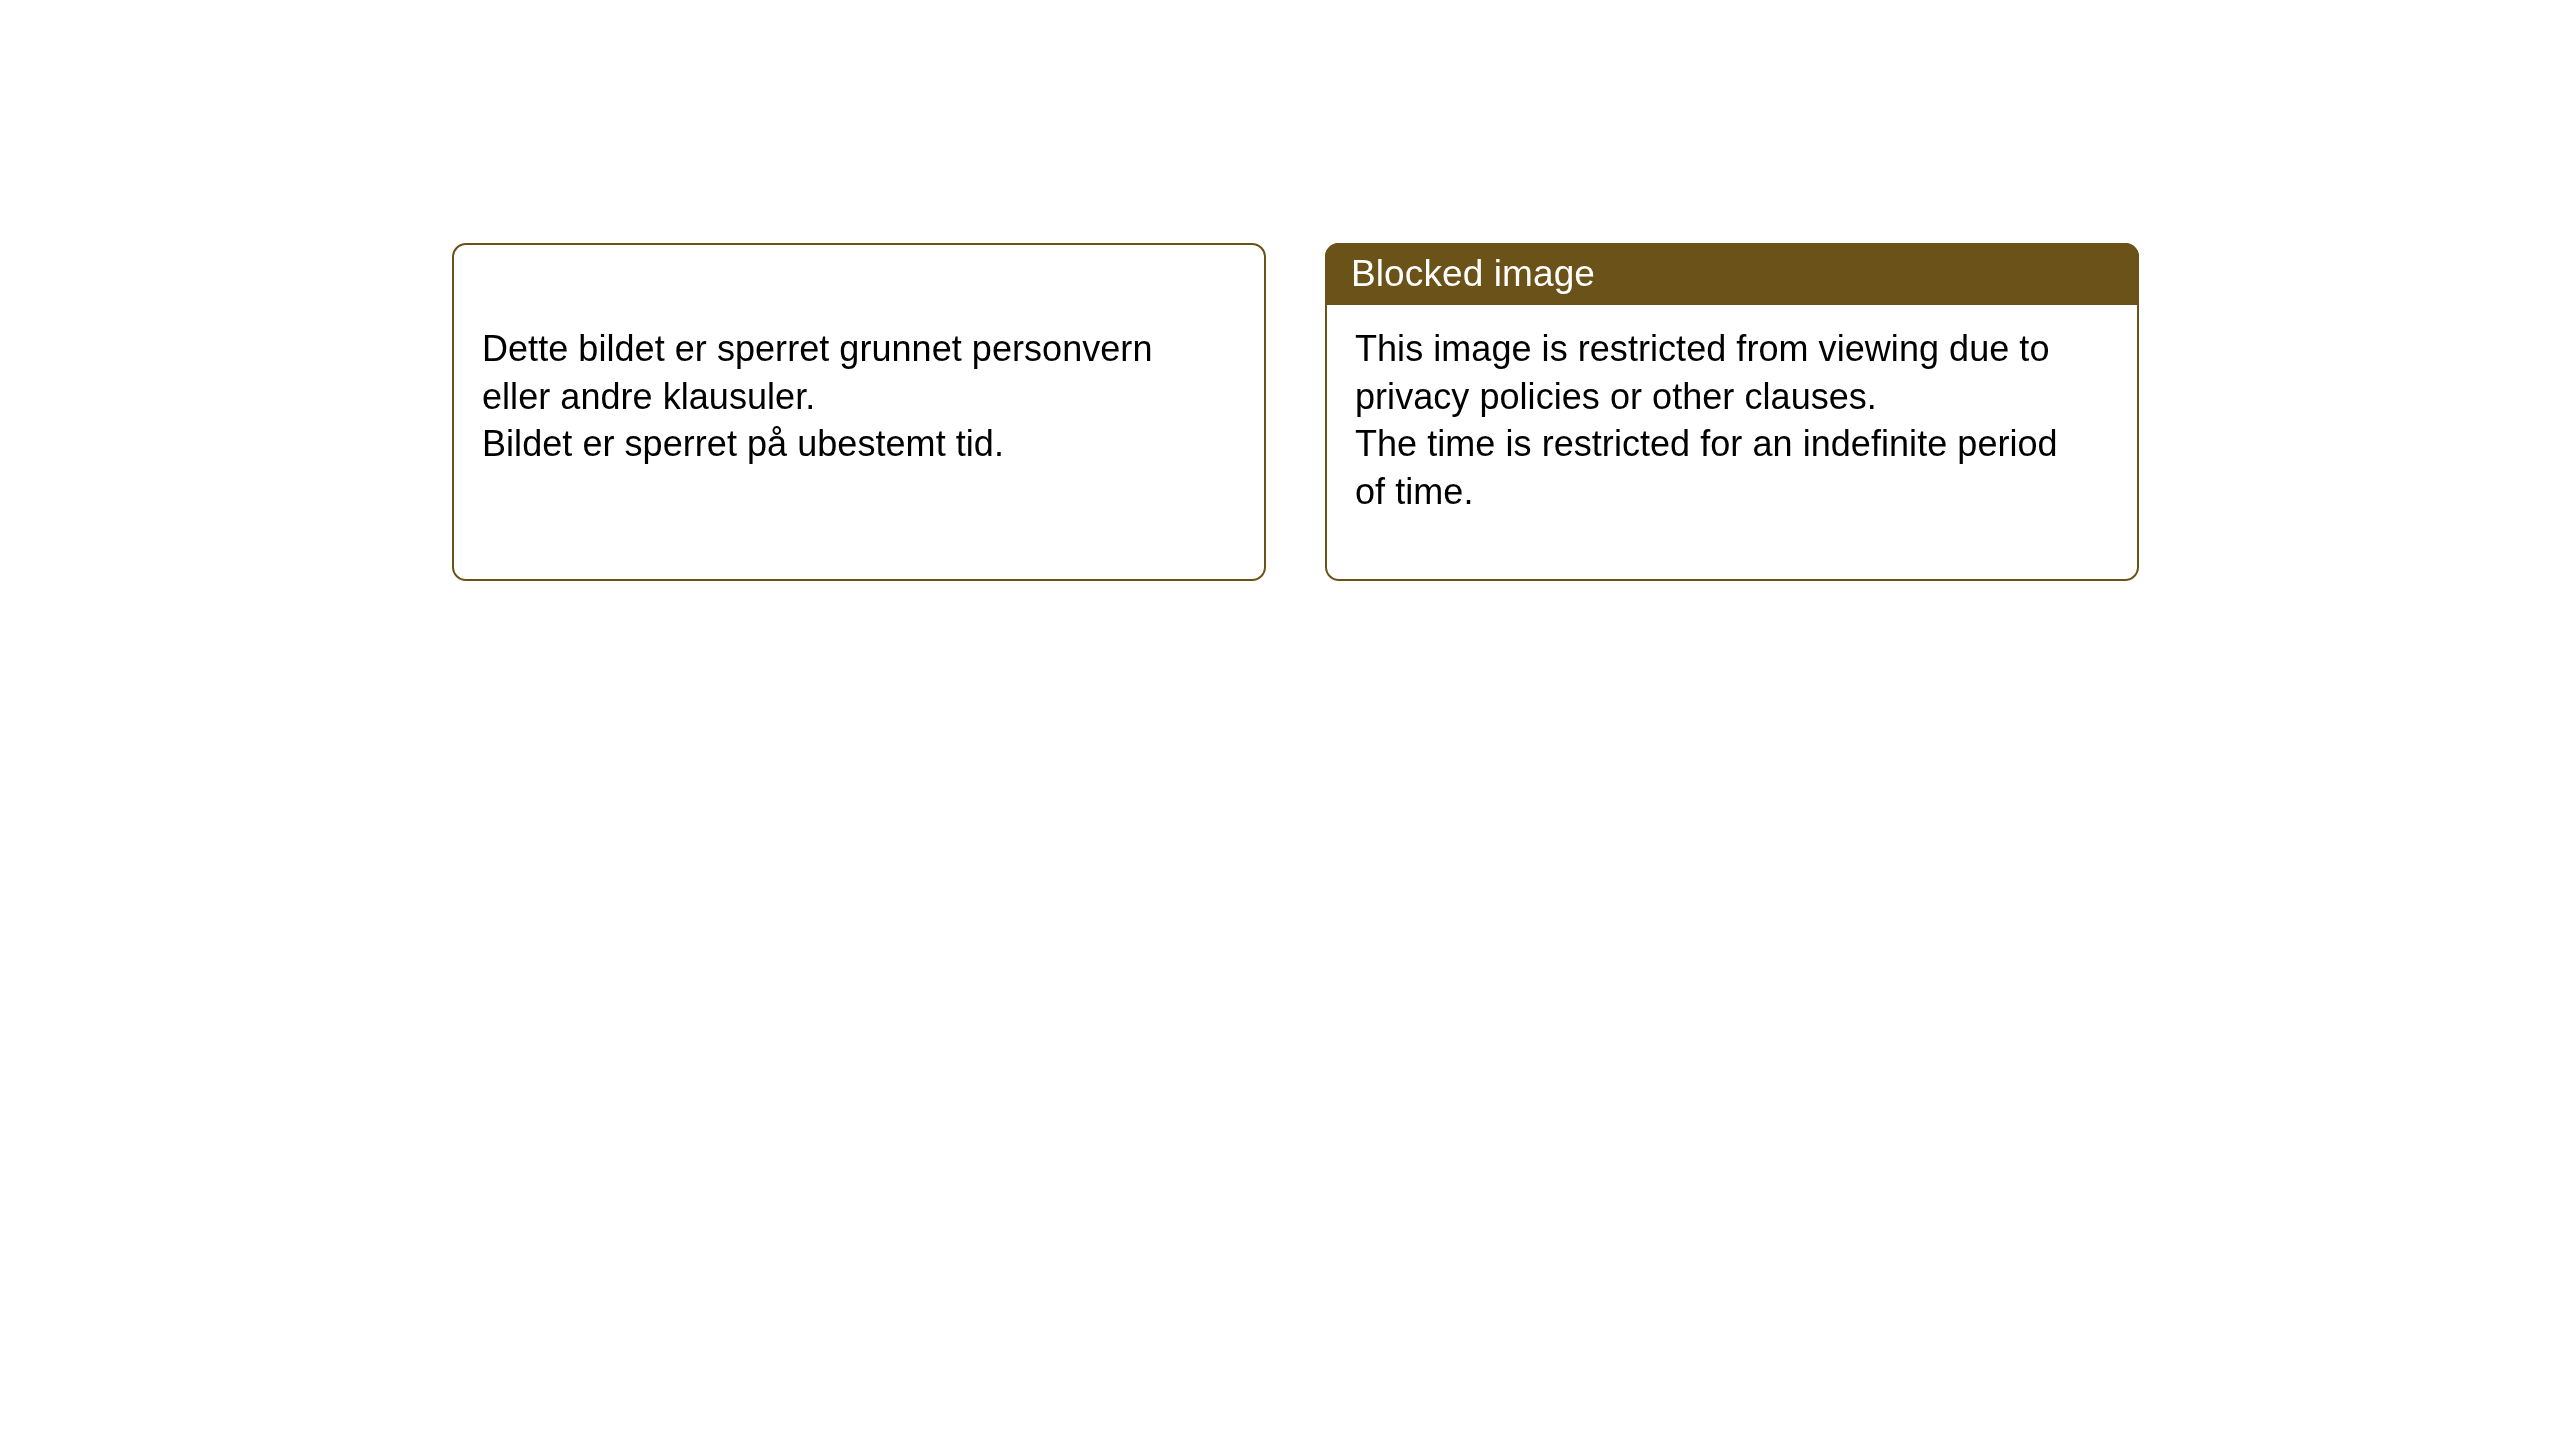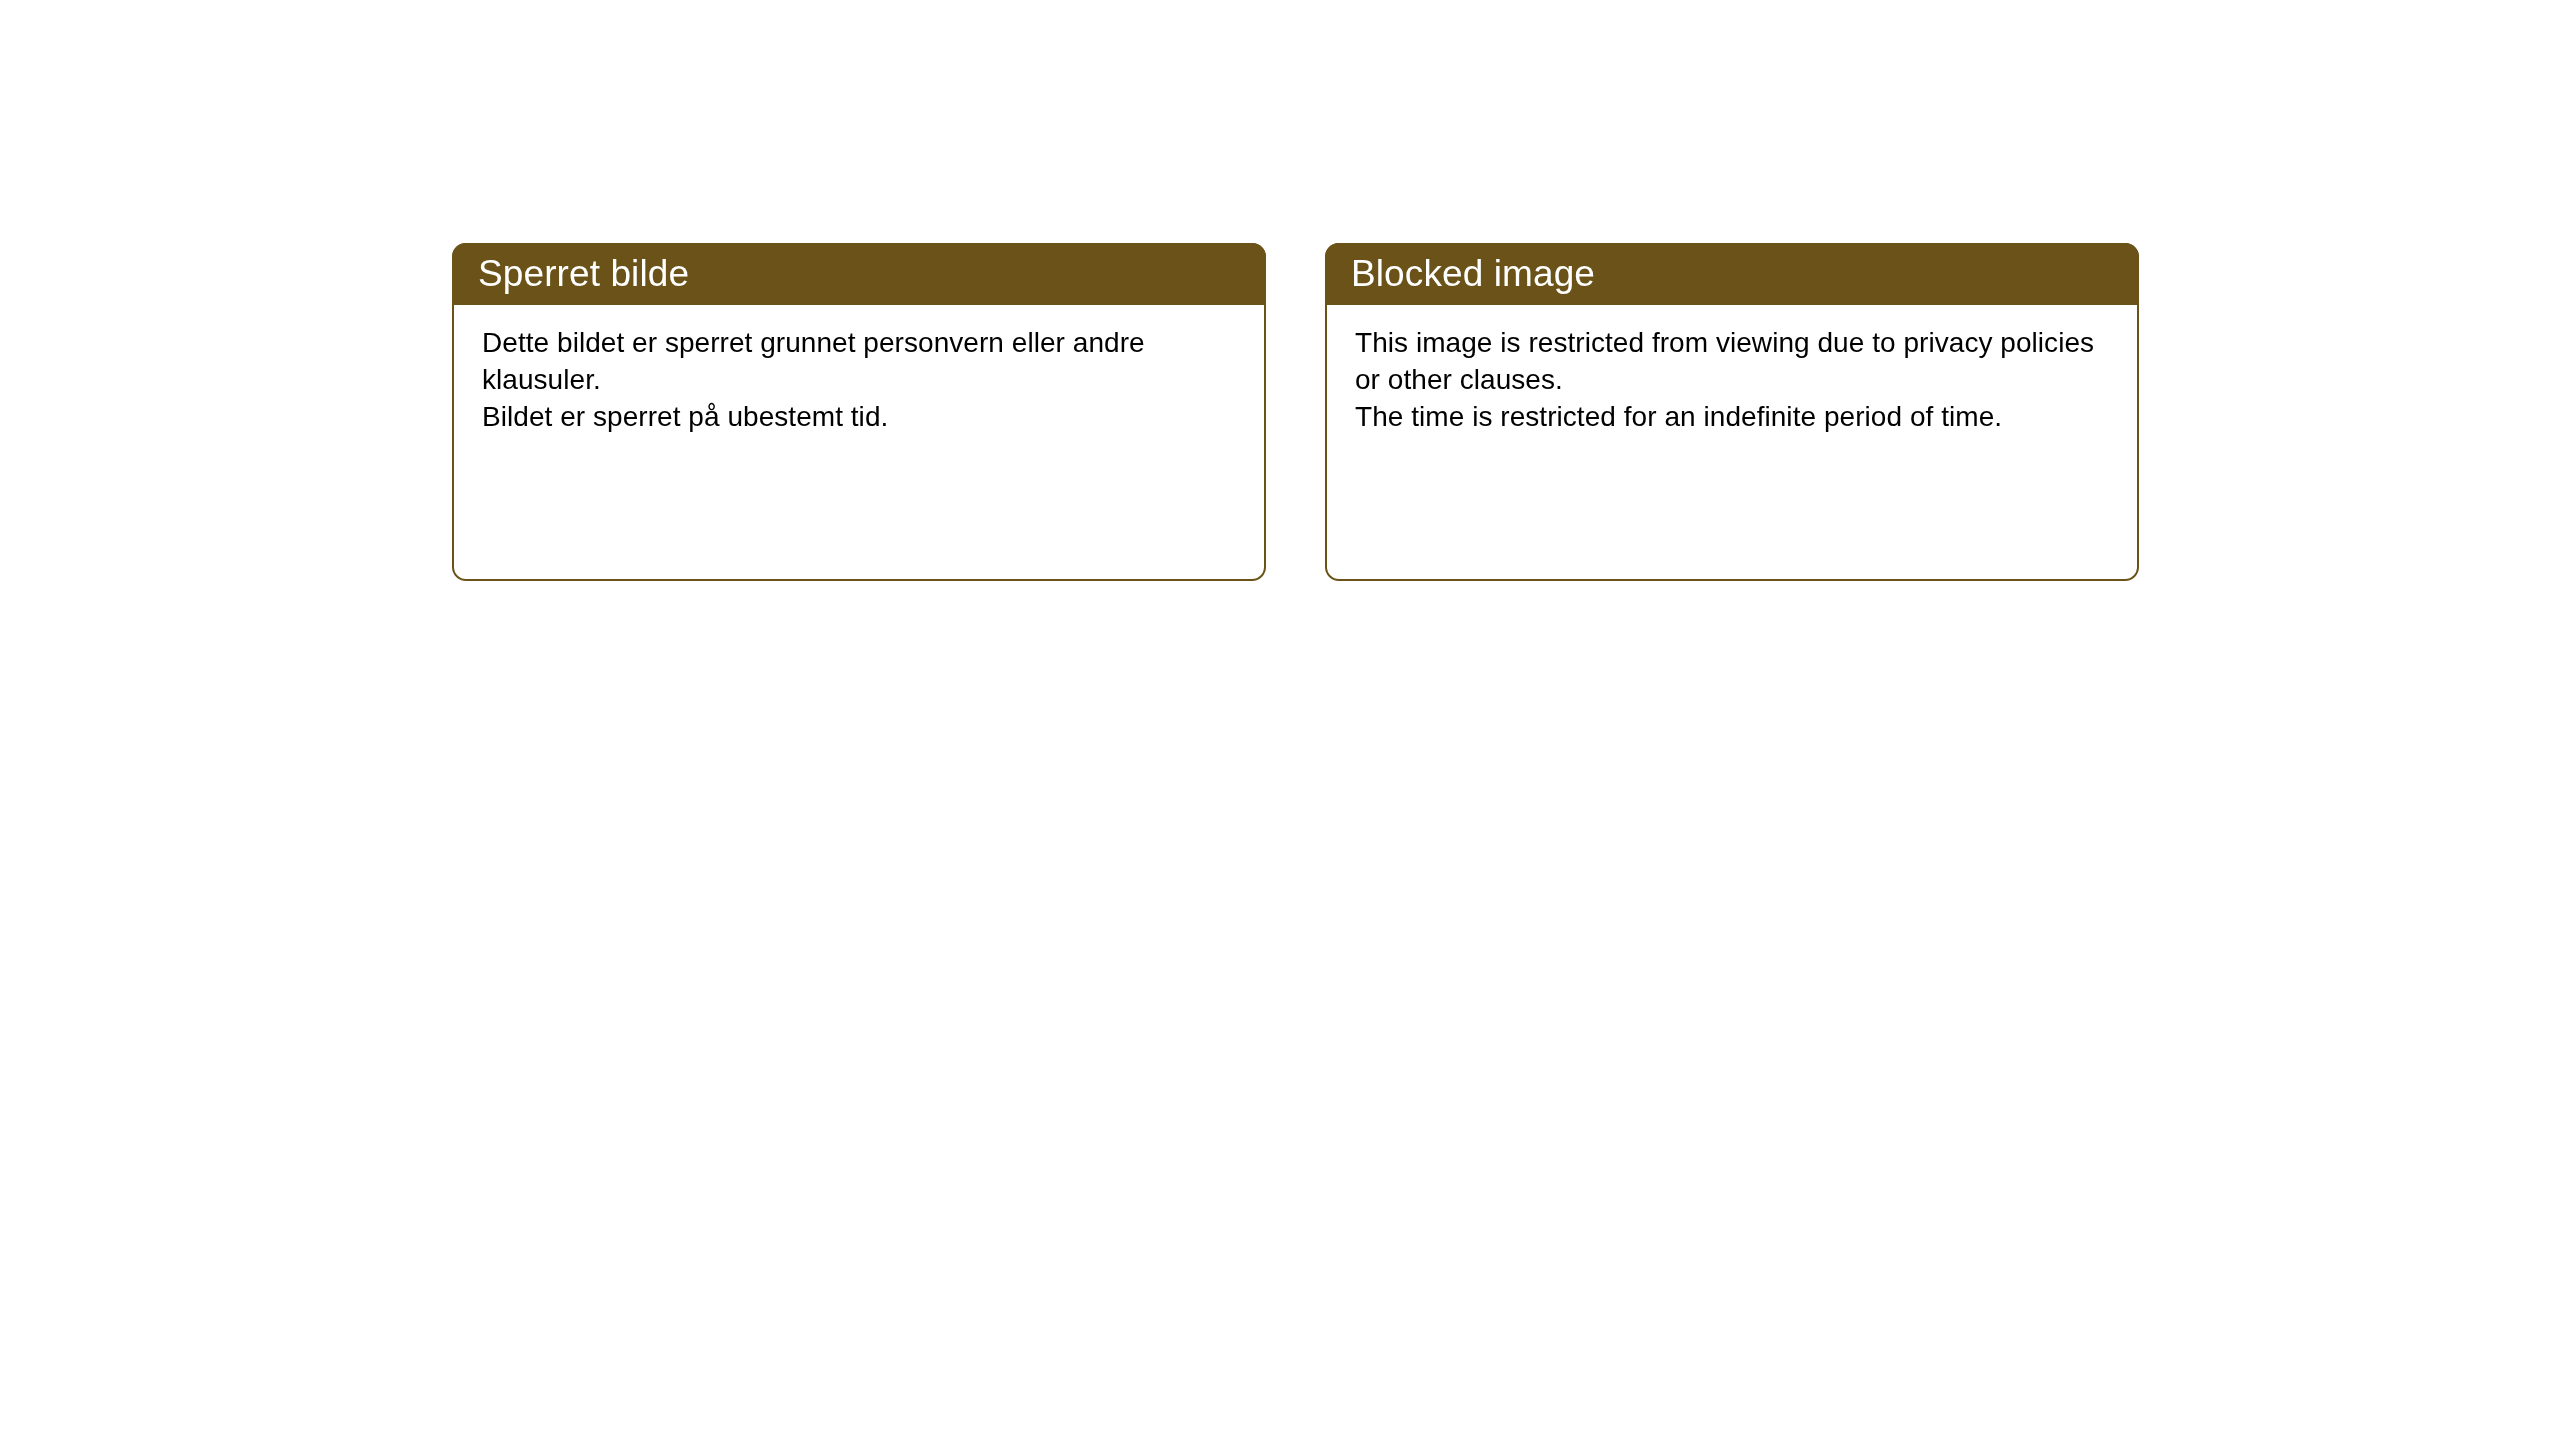--- a/index.html
+++ b/index.html
@@ -69,39 +69,36 @@
     left: 0;
     top: 62px;
     width: 810px;
     box-sizing: border-box;
     padding: 18px 30px 0 28px;
   }
 
   .notice-paragraph {
     margin: 0;
     color: #000000;
-    font-size: 28px;
+    font-size: 36px;
     line-height: 1.32;
     font-weight: 400;
     letter-spacing: 0.05px;
     max-width: 740px;
   }
 
   .notice-paragraph + .notice-paragraph {
   }
 </style>
 </head>
 <body>
 
 <div class="notice-area">
 
   <div class="notice-card" id="card-no">
-    <div class="notice-header">
-      <div class="notice-title">Sperret bilde</div>
-    </div>
     <div class="notice-body">
       <p class="notice-paragraph">Dette bildet er sperret grunnet personvern eller andre klausuler.</p>
       <p class="notice-paragraph">Bildet er sperret på ubestemt tid.</p>
     </div>
   </div>
 
   <div class="notice-card" id="card-en">
     <div class="notice-header">
       <div class="notice-title">Blocked image</div>
     </div>

